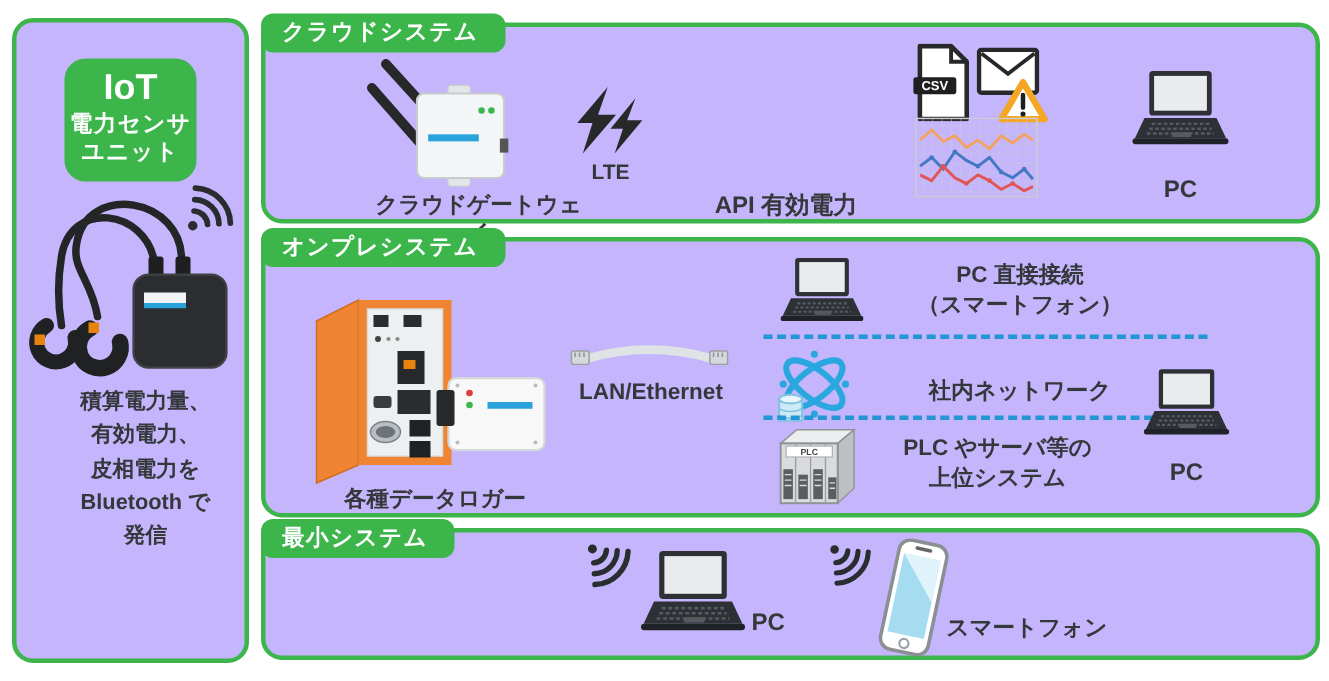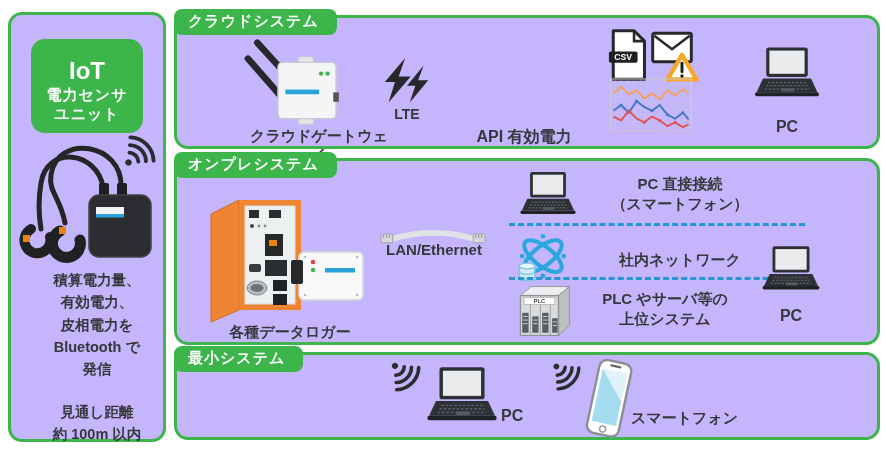--- a/index.html
+++ b/index.html
@@ -24,21 +24,21 @@
   #panel-onprem{left:174px;top:158px;width:706px;height:187px;}
   #panel-min{left:174px;top:352px;width:706px;height:88px;}
   .tag{
     position:absolute;left:-3px;top:-9px;
     background:var(--green);color:#fff;
     font-size:15px;font-weight:bold;letter-spacing:1px;
     padding:3px 18px 4px 14px;border-radius:8px;white-space:nowrap;
   }
   
   .iot-badge{
-    margin:24px auto 0;width:112px;padding:18px 0 9px;text-align:center;
+    margin:24px auto 0;width:88px;padding:6px 0 9px;text-align:center;
     background:var(--green);border-radius:14px;color:#fff;
   }
   .iot-badge .l1{font-size:24px;font-weight:800;line-height:1.15;}
   .iot-badge .l2{font-size:15px;font-weight:bold;line-height:1.3;letter-spacing:1px;}
   .sensor-fig{position:relative;width:142px;height:128px;margin:6px auto 2px;}
   .sensor-fig .wifi{position:absolute;right:2px;top:-2px;width:38px;height:34px;transform:rotate(45deg);}
   .sensor-desc,.sensor-note{
     text-align:center;font-size:14.5px;font-weight:bold;color:var(--dark);line-height:1.55;
   }
   .sensor-desc span,.sensor-note span{display:block;margin-left:20px;}
@@ -101,24 +101,20 @@
       <svg class="wifi" viewBox="0 0 60 52">
           <use href="#sym-wifi"></use>
         </svg>
     </div>
     <div class="sensor-desc">
       <span>積算電力量、</span>
       <span>有効電力、</span>
       <span>皮相電力を</span>
       <span>Bluetooth で</span>
       <span>発信</span>
-    </div>
-    <div class="sensor-note">
-      <span>見通し距離</span>
-      <span>約 100m 以内</span>
     </div>
   </div>
 
   <div class="panel" id="panel-cloud">
     <div class="tag">クラウドシステム</div>
 
     <svg class="abs" style="left:56px;top:20px" width="118" height="90" viewBox="0 0 118 96">
       <line x1="52" y1="38" x2="22" y2="5" stroke="#26282a" stroke-width="7" stroke-linecap="round"></line>
       <line x1="47" y1="62" x2="12" y2="22" stroke="#26282a" stroke-width="7" stroke-linecap="round"></line>
       <rect x="66" y="20" width="16" height="8" rx="2" fill="#e3e6e8" stroke="#c6cbcf"></rect>
@@ -216,21 +212,21 @@
         <circle cx="154" cy="101" r="1.3" fill="#b7bcbf"></circle>
     </svg>
     <div class="abs cap" style="left:18px;top:162px;width:190px">各種データロガー</div>
 
     <svg class="abs" style="left:202px;top:64px" width="108" height="26" viewBox="0 0 110 26">
       <path d="M13,14 C40,6 70,6 97,14" stroke="#e0e3e5" stroke-width="6" fill="none"></path>
       <rect x="2" y="9" width="12" height="9" rx="1.5" fill="#d6d9db" stroke="#9aa0a4"></rect>
       <rect x="96" y="9" width="12" height="9" rx="1.5" fill="#d6d9db" stroke="#9aa0a4"></rect>
       <path d="M4.5,10 V13 M7.5,10 V13 M10.5,10 V13 M98.5,10 V13 M101.5,10 V13 M104.5,10 V13" stroke="#8d9296" stroke-width="1"></path>
     </svg>
-    <div class="abs cap" style="left:196px;top:80px;width:122px">LAN/Ethernet</div>
+    <div class="abs cap" style="left:196px;top:92px;width:122px">LAN/Ethernet</div>
 
     <svg class="abs" style="left:340px;top:8px" width="62" height="50" viewBox="0 0 90 66">
         <use href="#sym-laptop"></use>
       </svg>
     <div class="abs cap" style="left:405px;top:13px;width:196px;line-height:1.3">
       <span style="display:block">PC 直接接続</span>
       <span style="display:block">（スマートフォン）</span>
     </div>
     <div class="abs dashed" style="left:332px;top:62px;width:296px"></div>
 

